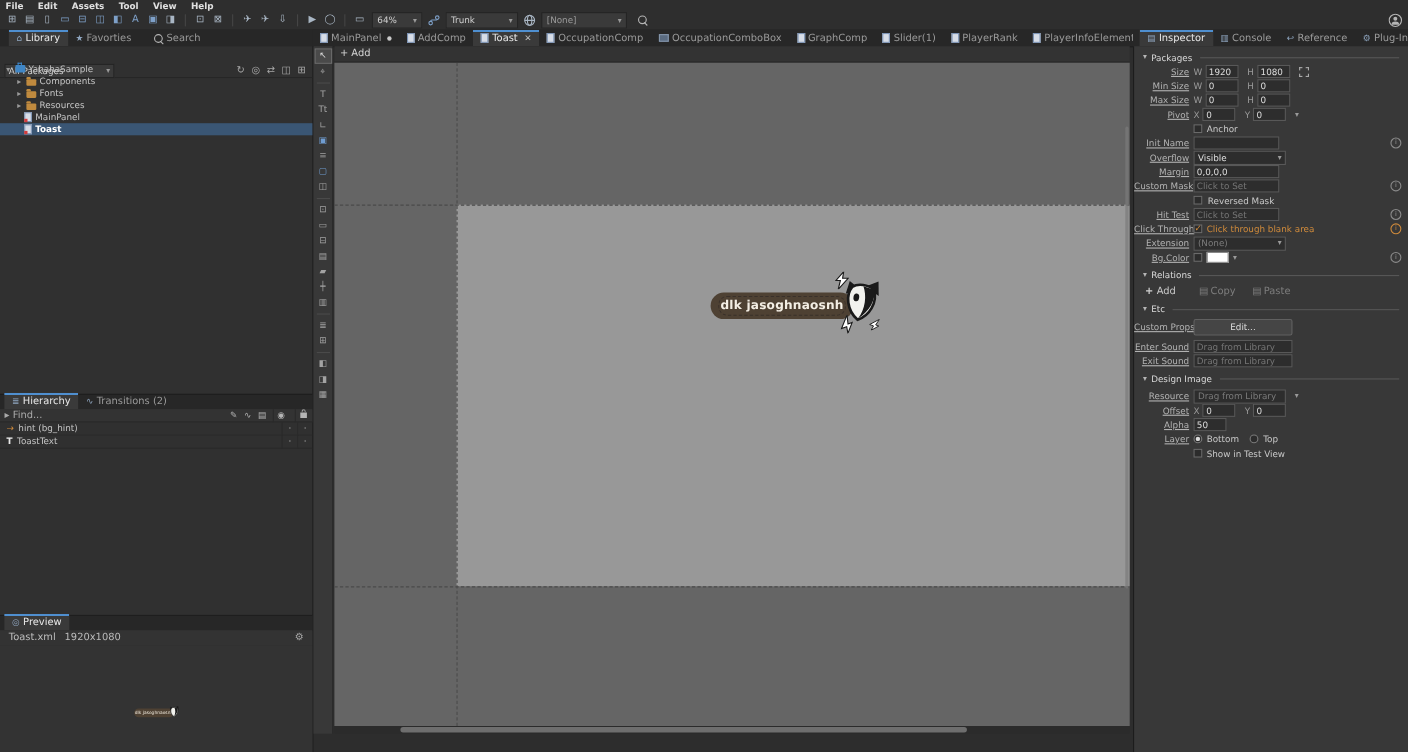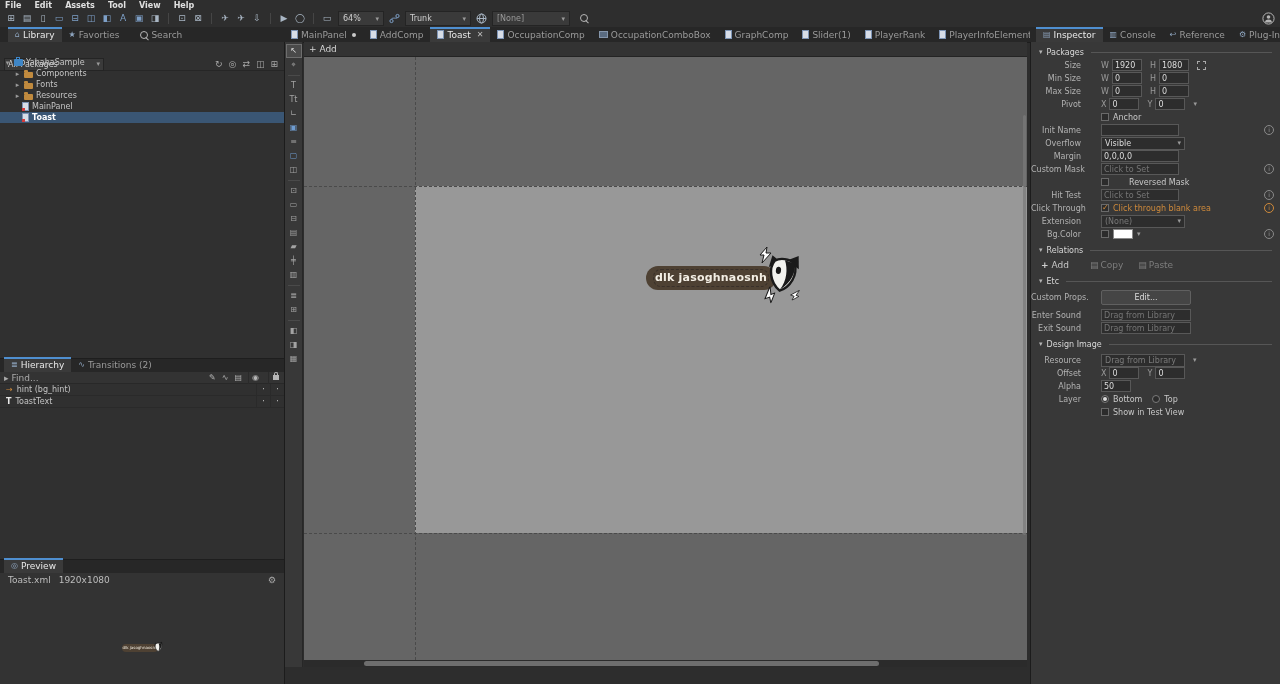--- a/index.html
+++ b/index.html
@@ -87,21 +87,21 @@
   .bolt{position:absolute;width:13px;height:16px;}
   #vscroll{position:absolute;right:1px;top:58px;width:3px;height:420px;background:#7a7a7a;border-radius:2px;opacity:.7;}
   #hscroll{left:304px;top:660px;width:723px;height:7px;background:#2b2b2b;}
   #hthumb{position:absolute;left:60px;top:1px;width:515px;height:5px;background:#6e6e6e;border-radius:3px;}
   
   #inspector{left:1030px;top:42px;width:250px;height:642px;background:#383838;border-left:1px solid #1c1c1c;box-sizing:border-box;}
   .sect{display:flex;align-items:center;gap:4px;height:14px;margin-top:3px;padding:0 8px;color:#d8d8d8;font-size:8px;}
   .sect .scaret{color:#b5b5b5;font-size:7px;}
   .sect .line{flex:1;height:1px;background:#565656;margin-left:3px;}
   .irow{display:flex;align-items:center;height:12px;margin:0 6px 1px 0;}
-  .ilabel{width:50px;text-align:right;margin-right:20px;color:#b2b2b2;font-size:8px;white-space:nowrap;flex:none;}
+  .ilabel{width:50px;text-align:right;margin-right:4px;color:#b2b2b2;font-size:8px;white-space:nowrap;flex:none;text-decoration:underline;}
   .axis{color:#9a9a9a;font-size:8px;margin-right:3px;}
   .axis.second{margin-left:8px;}
   input.fld{background:#2d2d2d;border:1px solid #585858;color:#ddd;font-family:inherit;font-size:8px;height:10px;padding:0 2px;box-sizing:content-box;}
   input.num{width:24px;}
   input.wide{width:72px;}
   .sel{width:76px;height:11px;background:#2d2d2d;border:1px solid #585858;display:flex;align-items:center;justify-content:space-between;padding:0 3px;font-size:8px;color:#ddd;box-sizing:content-box;}
   .sel .ph{color:#7a7a7a;}
   .info{margin-left:auto;width:8px;height:8px;border:1px solid #8a8a8a;border-radius:50%;color:#9a9a9a;
         font-size:6px;line-height:8px;text-align:center;flex:none;}
   .info.orange{border-color:#cf8a3b;color:#cf8a3b;}
@@ -502,21 +502,21 @@
     <input class="fld wide" value="0,0,0,0" style="">
   </div>
   <div class="irow">
     <span class="ilabel">Custom Mask</span>
     <input class="fld wide" placeholder="Click to Set" style="">
     <span class="info">i</span>
   </div>
   <div class="irow">
     <span class="ilabel"></span>
     <span class="cb"></span>
-    <span class="mini" style="margin-left:20px">Reversed Mask</span>
+    <span class="mini" style="margin-left:5px">Reversed Mask</span>
   </div>
   <div class="irow">
     <span class="ilabel">Hit Test</span>
     <input class="fld wide" placeholder="Click to Set" style="">
     <span class="info">i</span>
   </div>
   <div class="irow">
     <span class="ilabel">Click Through</span>
     <span class="cb checked"></span>
     <span class="orangetxt mini">Click through blank area</span>

